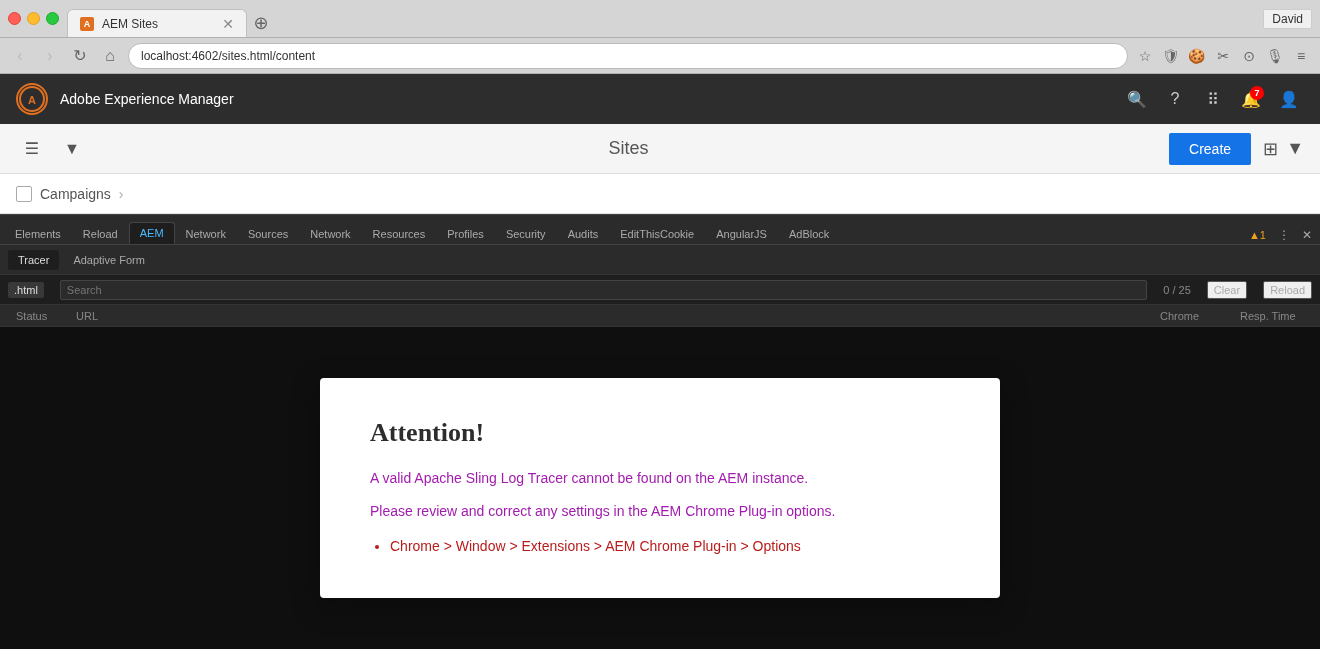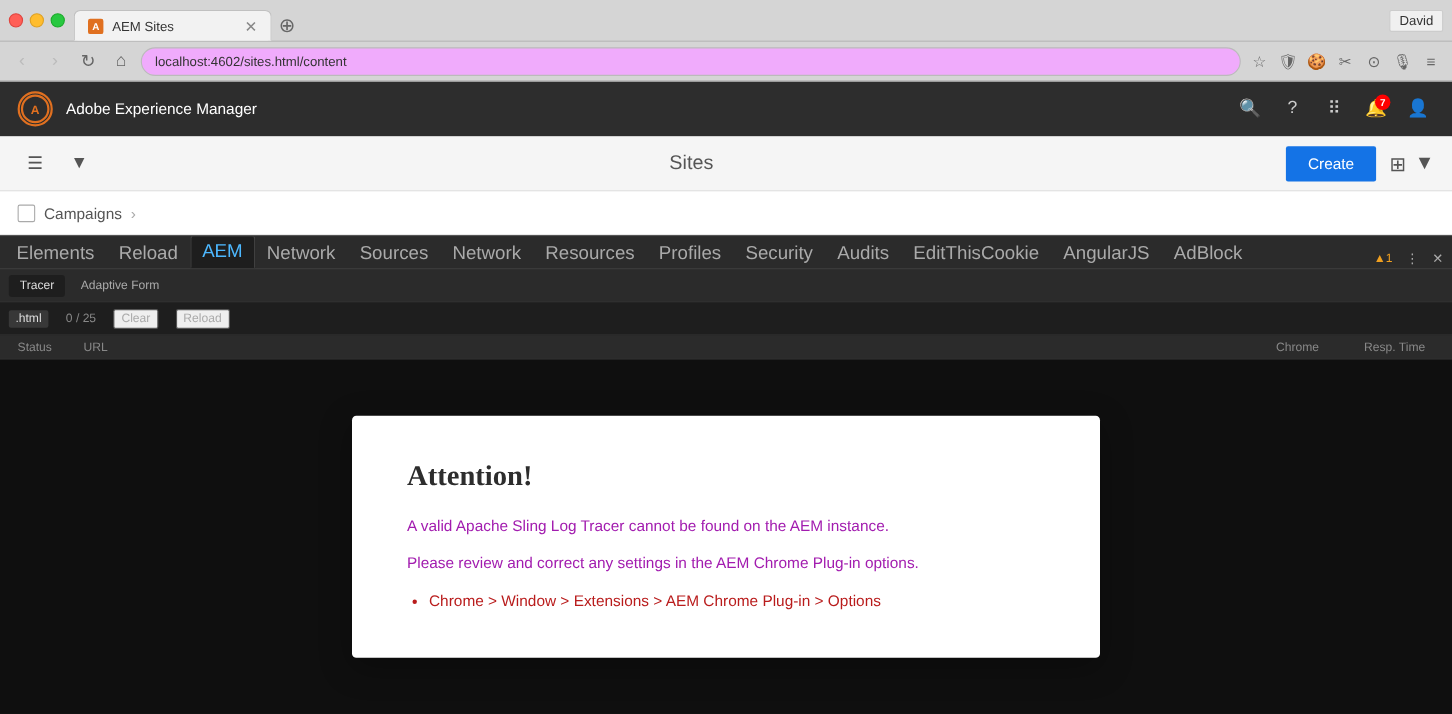--- a/index.html
+++ b/index.html
@@ -19,21 +19,21 @@
     .browser-tab { display: flex; align-items: center; background: #f2f2f2; border-radius: 6px 6px 0 0; padding: 0 12px; height: 28px; font-size: 12px; color: #333; gap: 8px; min-width: 180px; border: 1px solid #c0c0c0; border-bottom: none; }
     .browser-tab .tab-icon { width: 14px; height: 14px; background: #e07020; border-radius: 2px; font-size: 9px; color: white; display: flex; align-items: center; justify-content: center; font-weight: bold; }
     .tab-close { margin-left: auto; color: #888; font-size: 14px; cursor: pointer; }
     .new-tab-btn { width: 28px; height: 28px; display: flex; align-items: center; justify-content: center; font-size: 18px; color: #666; cursor: pointer; }
     .user-badge { margin-left: auto; font-size: 12px; color: #333; background: #f0f0f0; padding: 2px 8px; border: 1px solid #ccc; border-radius: 2px; }
 
     
     .address-bar { height: 36px; background: #d5d5d5; display: flex; align-items: center; padding: 0 8px; gap: 6px; border-bottom: 1px solid #b0b0b0; }
     .nav-btn { width: 24px; height: 24px; display: flex; align-items: center; justify-content: center; color: #666; font-size: 16px; cursor: pointer; border-radius: 3px; }
     .nav-btn.disabled { color: #bbb; cursor: default; }
-    .address-input { flex: 1; height: 26px; background: #f0abfc; border: 1px solid #bbb; border-radius: 13px; padding: 0 12px; font-size: 12px; color: #333; display: flex; align-items: center; }
+    .address-input { flex: 1; height: 26px; background: #ffffff; border: 1px solid #bbb; border-radius: 13px; padding: 0 12px; font-size: 12px; color: #333; display: flex; align-items: center; }
     .address-bar-icons { display: flex; gap: 4px; align-items: center; }
     .addr-icon { width: 22px; height: 22px; display: flex; align-items: center; justify-content: center; font-size: 14px; color: #666; cursor: pointer; border-radius: 3px; }
 
     
     .aem-app { flex: 1; display: flex; flex-direction: column; overflow: hidden; }
 
     
     .aem-header { height: 50px; background: #2d2d2d; display: flex; align-items: center; padding: 0 16px; gap: 12px; }
     .aem-logo { width: 32px; height: 32px; border-radius: 50%; border: 2px solid #e07020; display: flex; align-items: center; justify-content: center; }
     .aem-logo svg { width: 28px; height: 28px; }
@@ -54,21 +54,21 @@
 
     
     .breadcrumb-bar { height: 40px; background: white; border-bottom: 1px solid #e0e0e0; display: flex; align-items: center; padding: 0 16px; gap: 8px; }
     .breadcrumb-checkbox { width: 16px; height: 16px; border: 1px solid #aaa; border-radius: 2px; cursor: pointer; }
     .breadcrumb-item { font-size: 14px; color: #555; }
     .breadcrumb-arrow { color: #aaa; font-size: 14px; }
 
     
     .devtools { background: #1e1e1e; flex: 1; display: flex; flex-direction: column; border-top: 1px solid #444; }
     .devtools-tabs { height: 30px; background: #2b2b2b; display: flex; align-items: flex-end; padding: 0 4px; border-bottom: 1px solid #444; overflow: hidden; }
-    .devtools-tab { padding: 4px 10px; font-size: 17px; color: #aaa; cursor: pointer; border-top: 1px solid transparent; border-left: 1px solid transparent; border-right: 1px solid transparent; border-radius: 3px 3px 0 0; white-space: nowrap; }
+    .devtools-tab { padding: 4px 10px; font-size: 11px; color: #aaa; cursor: pointer; border-top: 1px solid transparent; border-left: 1px solid transparent; border-right: 1px solid transparent; border-radius: 3px 3px 0 0; white-space: nowrap; }
     .devtools-tab.active { color: #4db8ff; border-top: 1px solid #444; border-left: 1px solid #444; border-right: 1px solid #444; background: #1e1e1e; border-bottom: 1px solid #1e1e1e; }
     .devtools-tabs-right { margin-left: auto; display: flex; align-items: center; gap: 4px; }
     .devtools-tab-icon { color: #aaa; font-size: 12px; cursor: pointer; padding: 2px 4px; }
     .warning-badge { color: #f0a020; font-size: 11px; }
 
     .devtools-subtabs { height: 30px; background: #2b2b2b; display: flex; align-items: center; padding: 0 8px; border-bottom: 1px solid #333; gap: 4px; }
     .devtools-subtab { padding: 4px 10px; font-size: 11px; color: #aaa; cursor: pointer; border-radius: 3px; }
     .devtools-subtab.active { background: #1e1e1e; color: #ddd; border-radius: 3px; }
 
     .devtools-filter-bar { height: 30px; background: #1e1e1e; display: flex; align-items: center; padding: 0 8px; gap: 16px; border-bottom: 1px solid #333; }
@@ -200,20 +200,21 @@
         </div>
       </div>
 
       <div class="devtools-subtabs">
         <div class="devtools-subtab active">Tracer</div>
         <div class="devtools-subtab">Adaptive Form</div>
       </div>
 
       <div class="devtools-filter-bar">
         <span class="filter-item active">.html</span>
+        <input class="filter-search" type="text" placeholder="Search" style="">
         <span class="filter-count">0 / 25</span>
         <button class="filter-btn">Clear</button>
         <button class="filter-btn">Reload</button>
       </div>
 
       <div class="devtools-table-header">
         <span class="devtools-col status">Status</span>
         <span class="devtools-col url">URL</span>
         <span class="devtools-col method">Chrome</span>
         <span class="devtools-col resp">Resp. Time</span>

